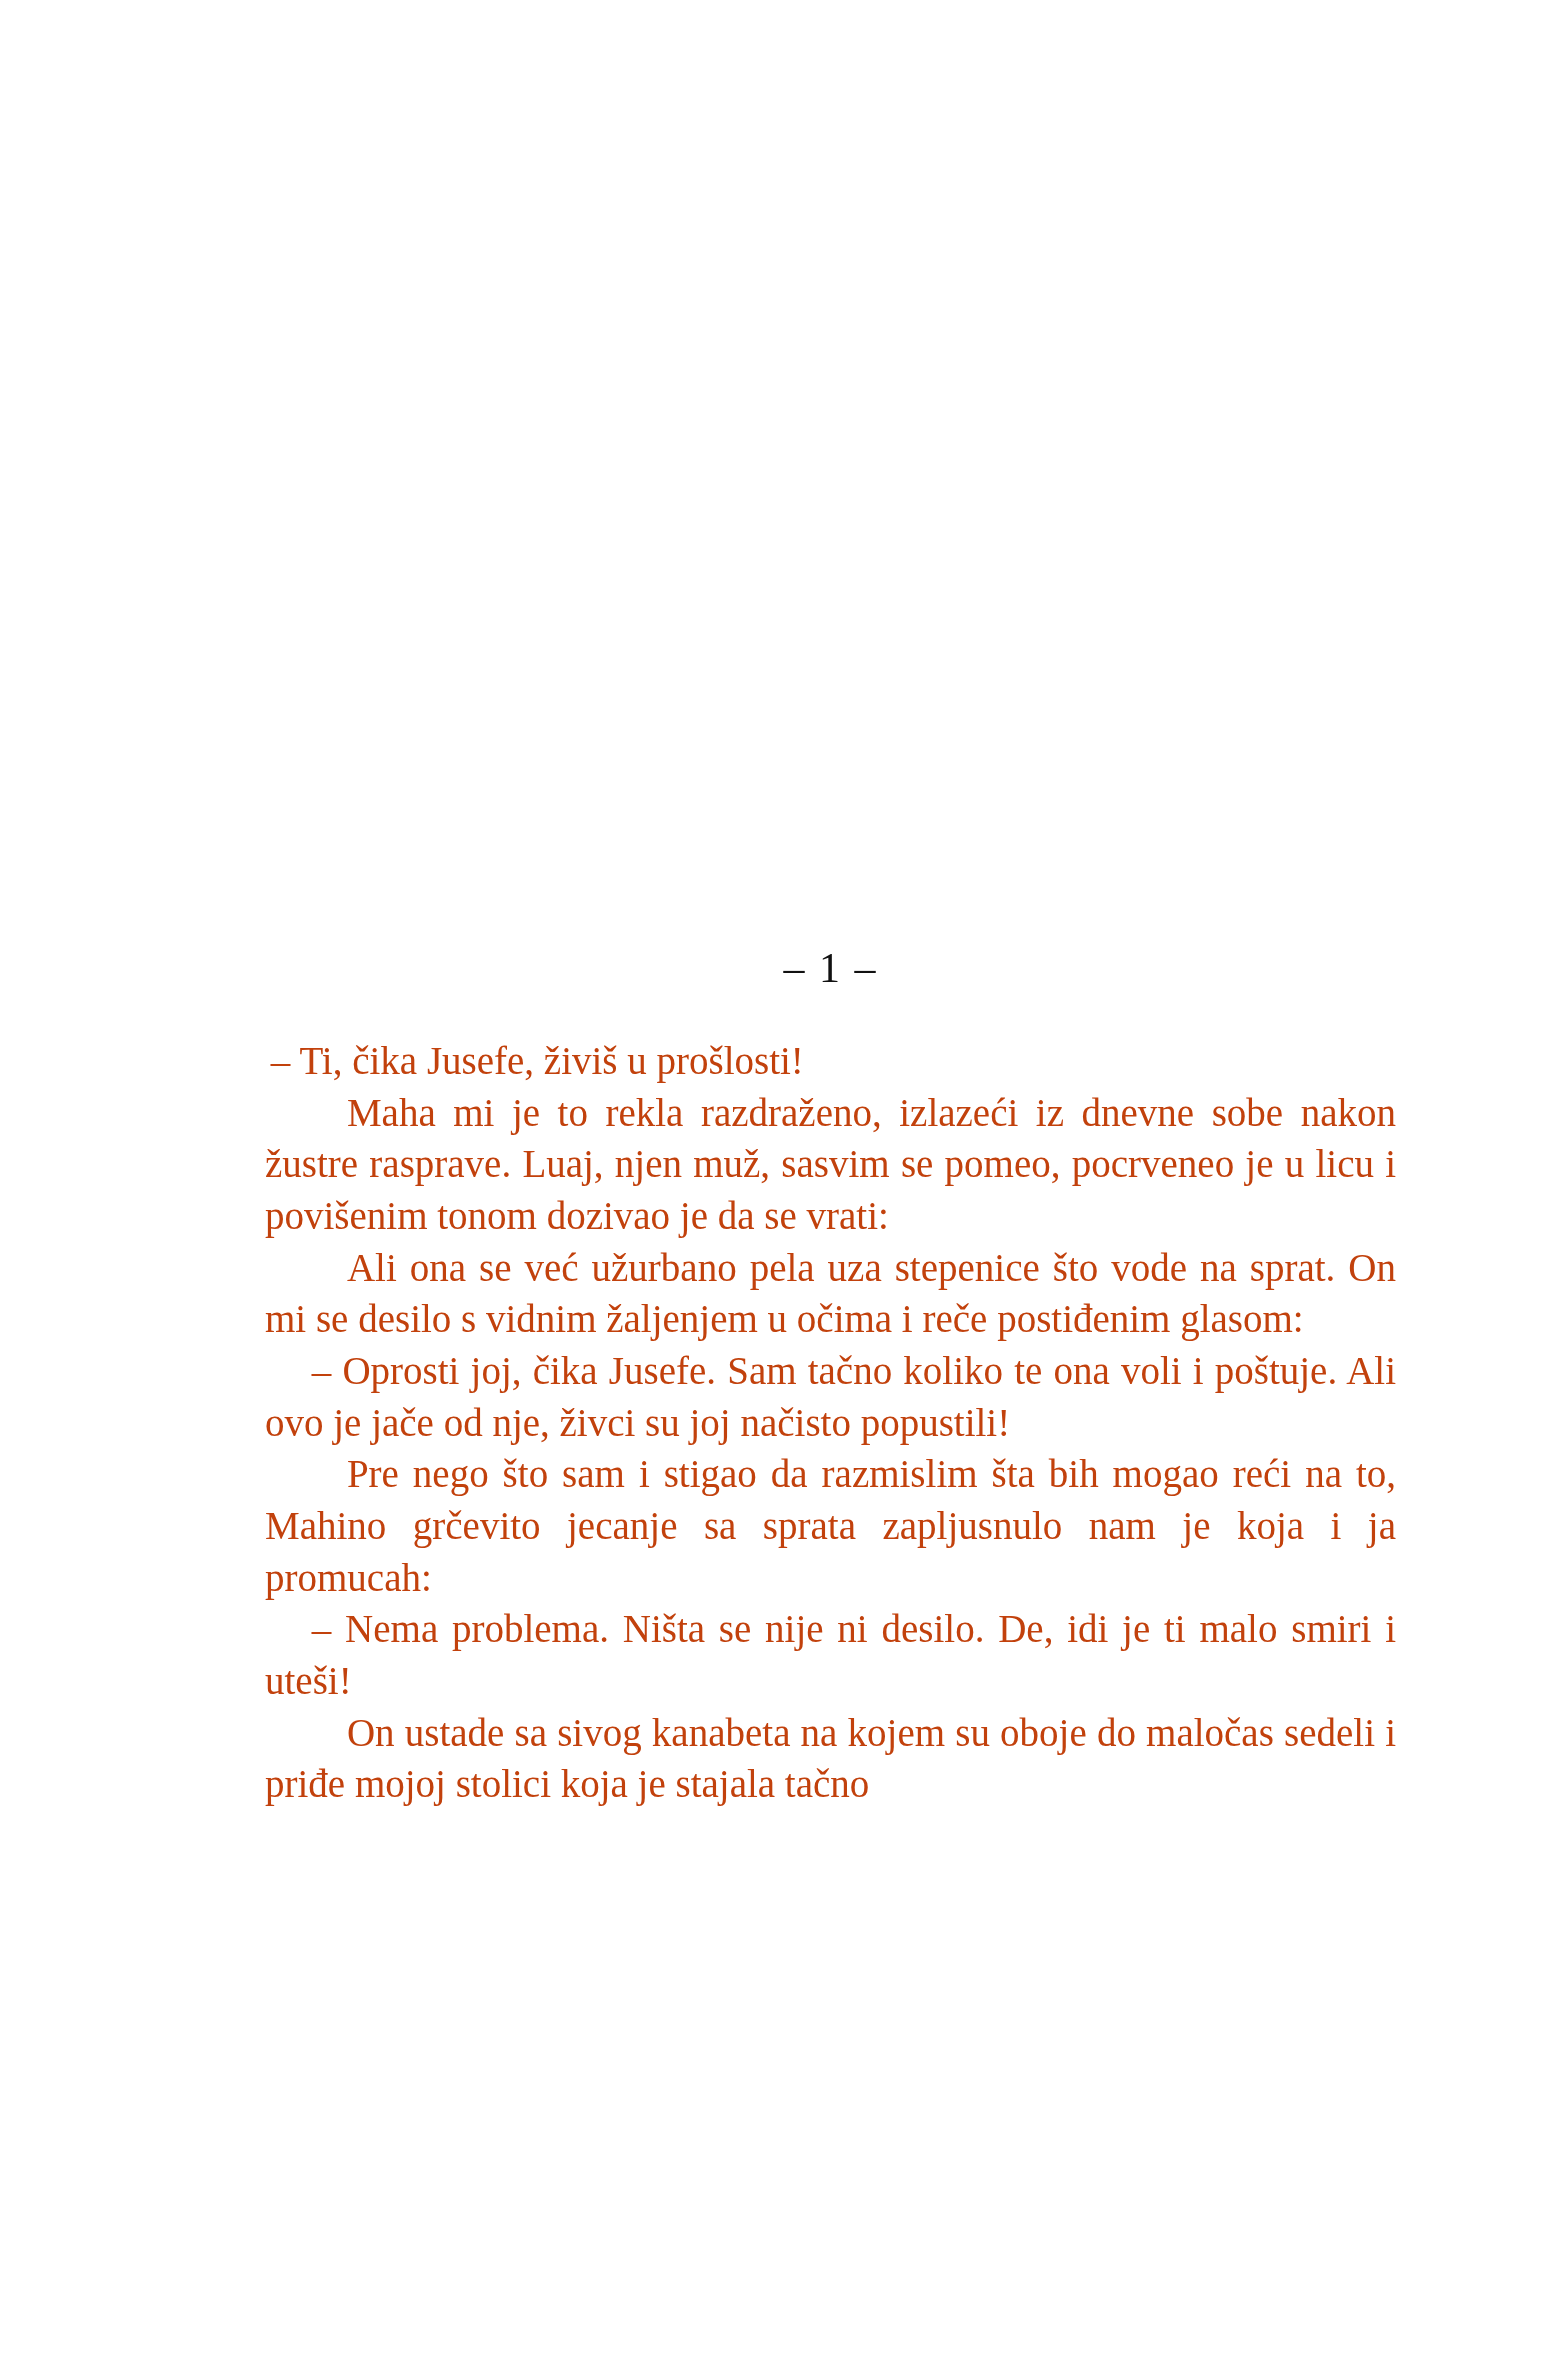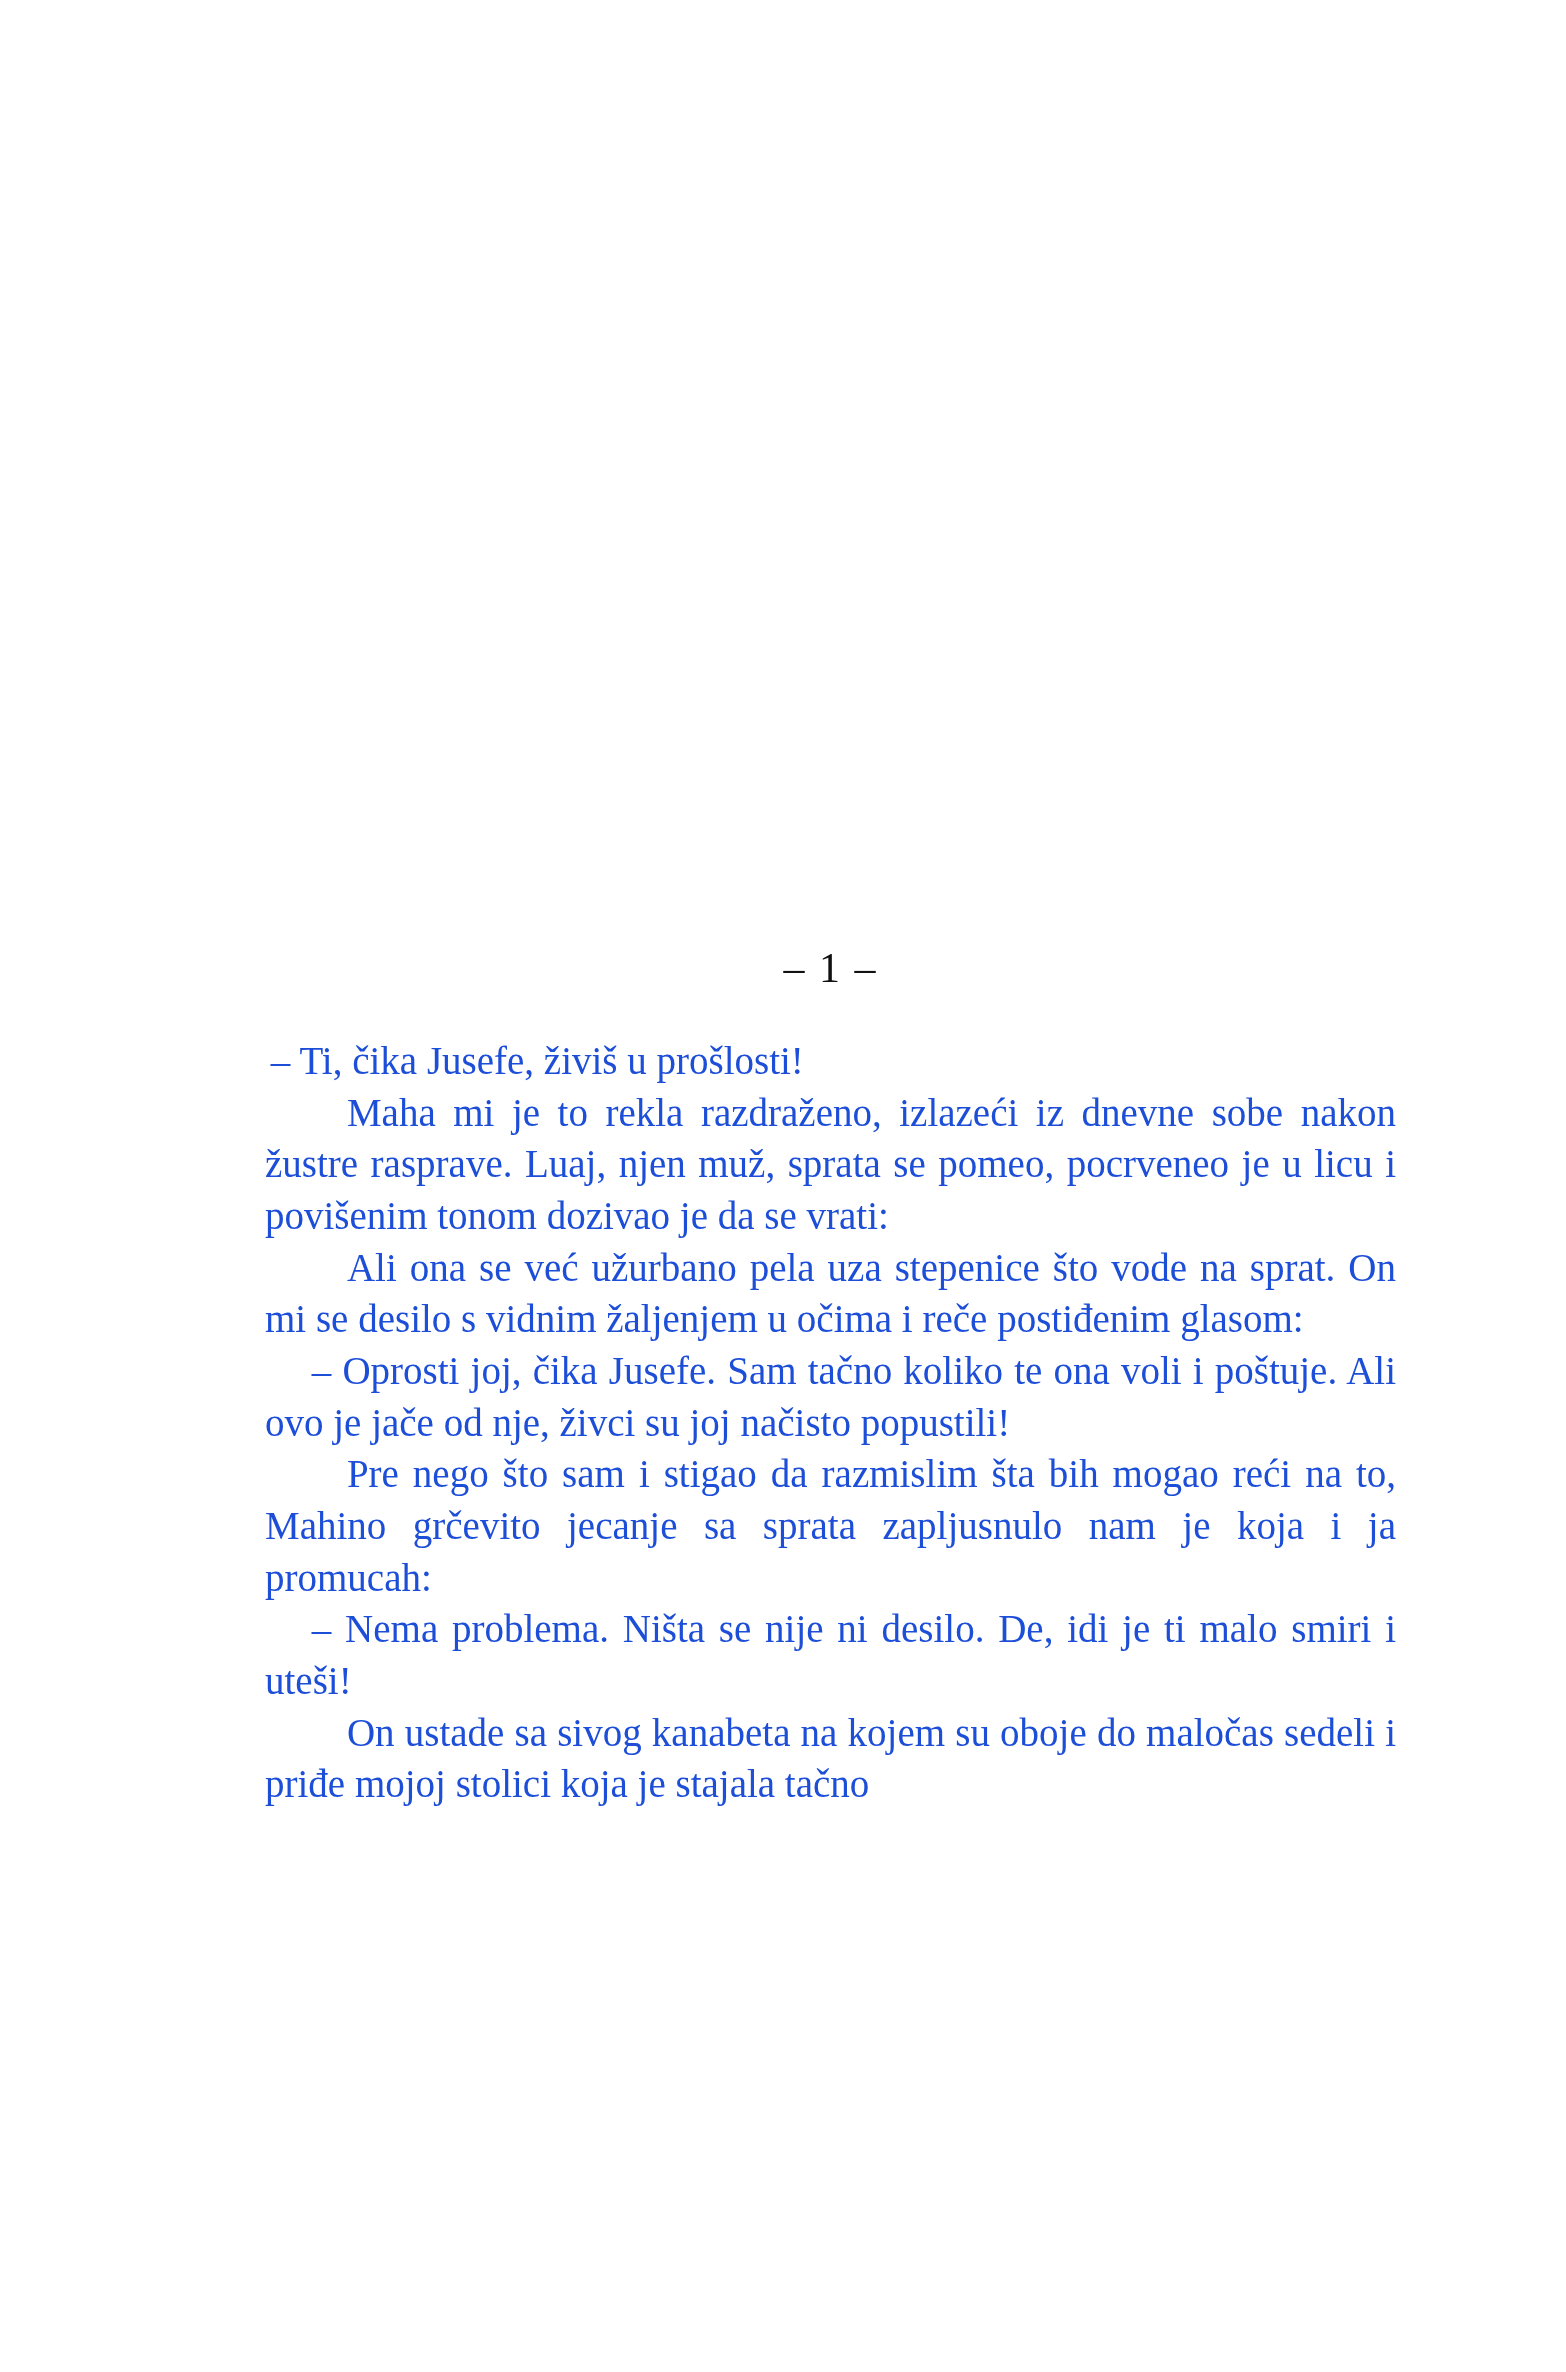--- a/index.html
+++ b/index.html
@@ -36,21 +36,21 @@
     margin-top: 944px;
     margin-bottom: 43px;
     color: #111111;
     font-family: "Liberation Serif", serif;
   }
   .body-text {
     font-size: 39px;
     line-height: 1.325;
     text-align: justify;
     text-justify: inter-word;
-    color: #1d4ed8;
+    color: #c2410c;
     hyphens: none;
     margin-top: 35px;
   }
   .body-text p {
     margin: 0;
     text-indent: 2.1em;
   }
   .body-text p.dialogue {
     text-indent: 1.2em;
   }
@@ -59,21 +59,21 @@
   }
 </style>
 </head>
 <body>
 
 <div class="page">
   <div class="content">
     <div class="chapter-number">– 1 –</div>
     <div class="body-text">
       <p class="first-line">– Ti, čika Jusefe, živiš u prošlosti!</p>
-      <p>Maha mi je to rekla razdraženo, izlazeći iz dnevne sobe nakon žustre rasprave. Luaj, njen muž, sprata se pomeo, pocrveneo je u licu i povišenim tonom dozivao je da se vrati:</p>
+      <p>Maha mi je to rekla razdraženo, izlazeći iz dnevne sobe nakon žustre rasprave. Luaj, njen muž, sasvim se pomeo, pocrveneo je u licu i povišenim tonom dozivao je da se vrati:</p>
       <p>Ali ona se već užurbano pela uza stepenice što vode na sprat. On mi se desilo s vidnim žaljenjem u očima i reče postiđenim glasom:</p>
       <p class="dialogue">– Oprosti joj, čika Jusefe. Sam tačno koliko te ona voli i poštuje. Ali ovo je jače od nje, živci su joj načisto popustili!</p>
       <p>Pre nego što sam i stigao da razmislim šta bih mogao reći na to, Mahino grčevito jecanje sa sprata zapljusnulo nam je koja i ja promucah:</p>
       <p class="dialogue">– Nema problema. Ništa se nije ni desilo. De, idi je ti malo smiri i uteši!</p>
       <p>On ustade sa sivog kanabeta na kojem su oboje do maločas sedeli i priđe mojoj stolici koja je stajala tačno</p>
     </div>
   </div>
 </div>
 
 

